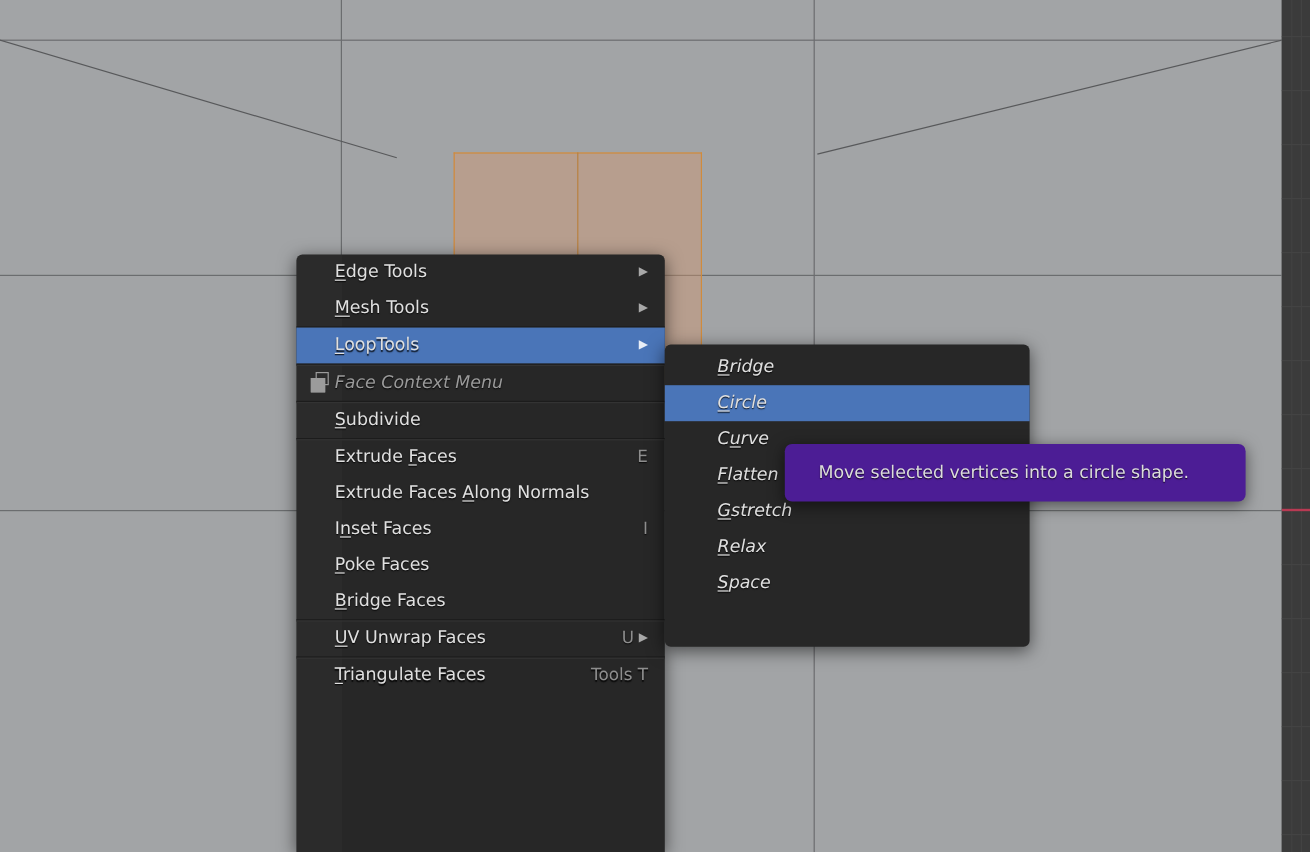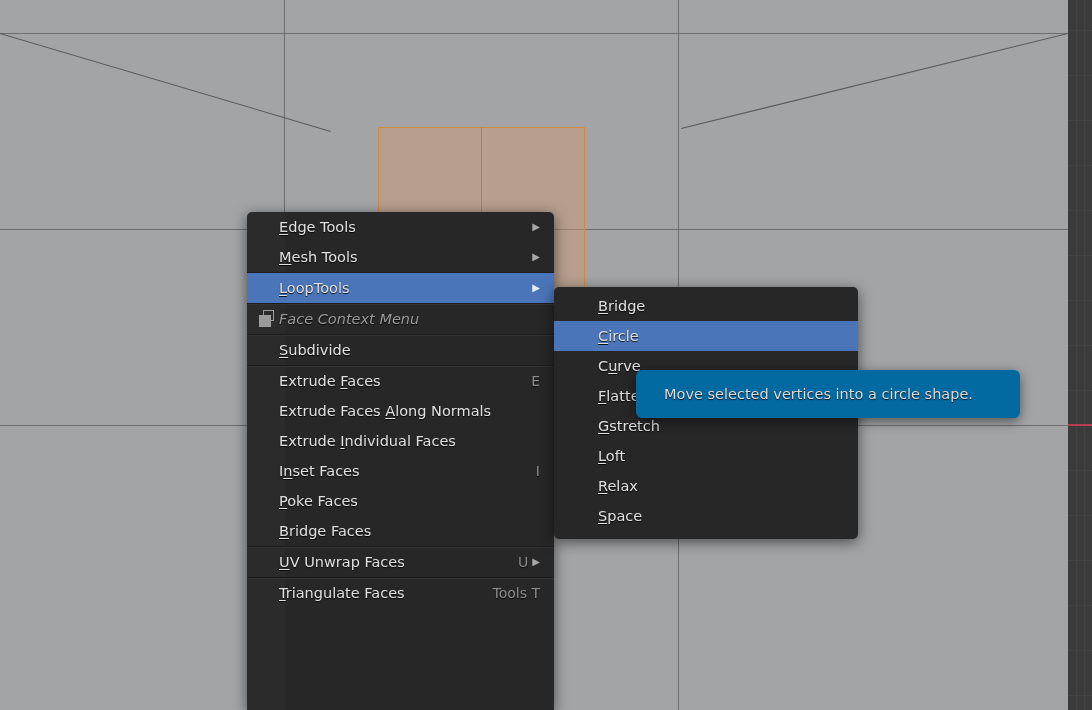--- a/index.html
+++ b/index.html
@@ -73,26 +73,26 @@
   .gap{height:4px;}
 
   
   .ic-faces{position:relative;width:18px;height:18px;}
   .ic-faces .sq1{position:absolute;left:4px;top:0px;width:11px;height:11px;
                  border:1.6px solid #9b9b9b;box-sizing:border-box;}
   .ic-faces .sq2{position:absolute;left:0px;top:5px;width:12px;height:12px;
                  border:1.6px solid #9b9b9b;background:#9b9b9b;box-sizing:border-box;}
 
   
-  #sub-menu{left:554px;top:287px;width:304px;height:252px;}
+  #sub-menu{left:554px;top:287px;width:304px;height:252px;font-style:italic;}
   #sub-menu .mi .lbl{margin-left:44px;}
 
   
-  #tooltip{position:absolute;left:636px;top:370px;width:384px;height:48px;
-           background:#0369a1;border-radius:6px;
+  #tooltip{position:absolute;left:654px;top:370px;width:384px;height:48px;
+           background:#4c1d95;border-radius:6px;
            box-shadow:0 3px 12px rgba(0,0,0,.5);
            display:flex;align-items:center;}
   #tooltip .tt{color:#dcdcdc;font-size:14.5px;margin-left:28px;
                text-shadow:0 1px 1px rgba(0,0,0,.8);white-space:nowrap;}
 </style>
 </head>
 <body>
 
 <div id="app">
 
@@ -169,23 +169,20 @@
         </div>
         <div class="sep"></div>
         <div class="mi">
           <span class="lbl">Extrude <span class="u">F</span>aces</span>
           <span class="sc">E</span>
         </div>
         <div class="mi">
           <span class="lbl">Extrude Faces <span class="u">A</span>long Normals</span>
         </div>
         <div class="mi">
-          <span class="lbl">Extrude <span class="u">I</span>ndividual Faces</span>
-        </div>
-        <div class="mi">
           <span class="lbl">I<span class="u">n</span>set Faces</span>
           <span class="sc">I</span>
         </div>
         <div class="mi">
           <span class="lbl"><span class="u">P</span>oke Faces</span>
         </div>
         <div class="mi">
           <span class="lbl"><span class="u">B</span>ridge Faces</span>
         </div>
         <div class="sep"></div>
@@ -214,23 +211,20 @@
         <div class="mi">
           <span class="lbl">C<span class="u">u</span>rve</span>
         </div>
         <div class="mi">
           <span class="lbl"><span class="u">F</span>latten</span>
         </div>
         <div class="mi">
           <span class="lbl"><span class="u">G</span>stretch</span>
         </div>
         <div class="mi">
-          <span class="lbl"><span class="u">L</span>oft</span>
-        </div>
-        <div class="mi">
           <span class="lbl"><span class="u">R</span>elax</span>
         </div>
         <div class="mi">
           <span class="lbl"><span class="u">S</span>pace</span>
         </div>
       </div>
   </div>
 
   <div id="tooltip">
     <span class="tt">Move selected vertices into a circle shape.</span>

